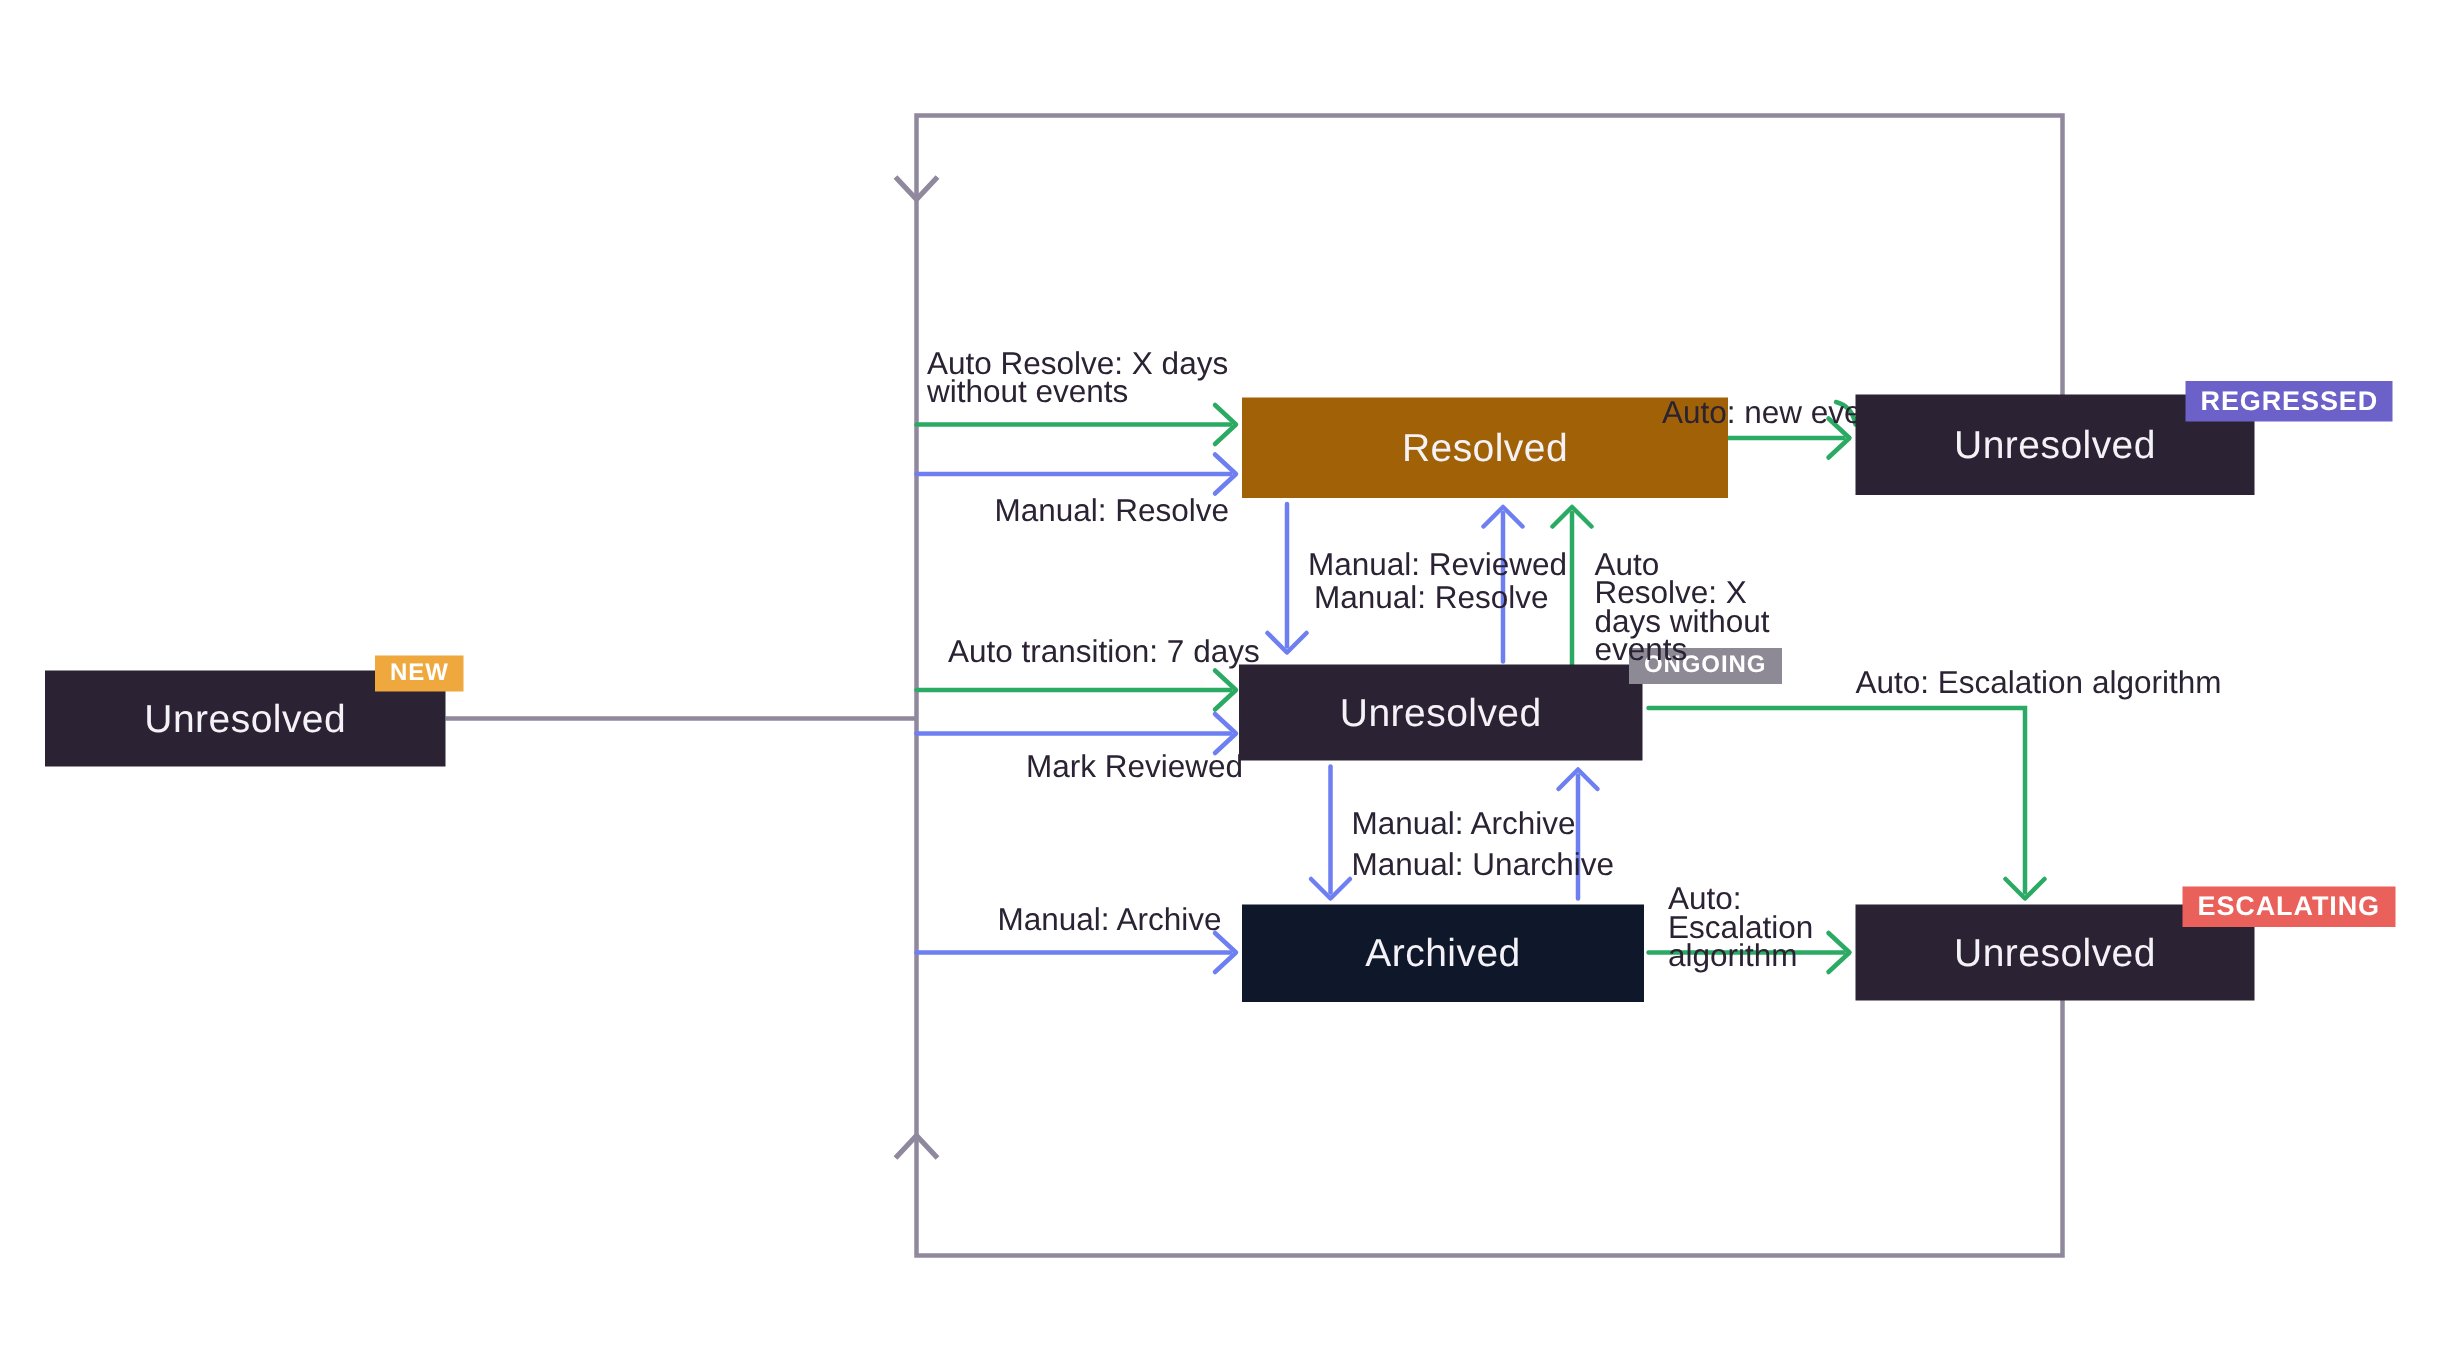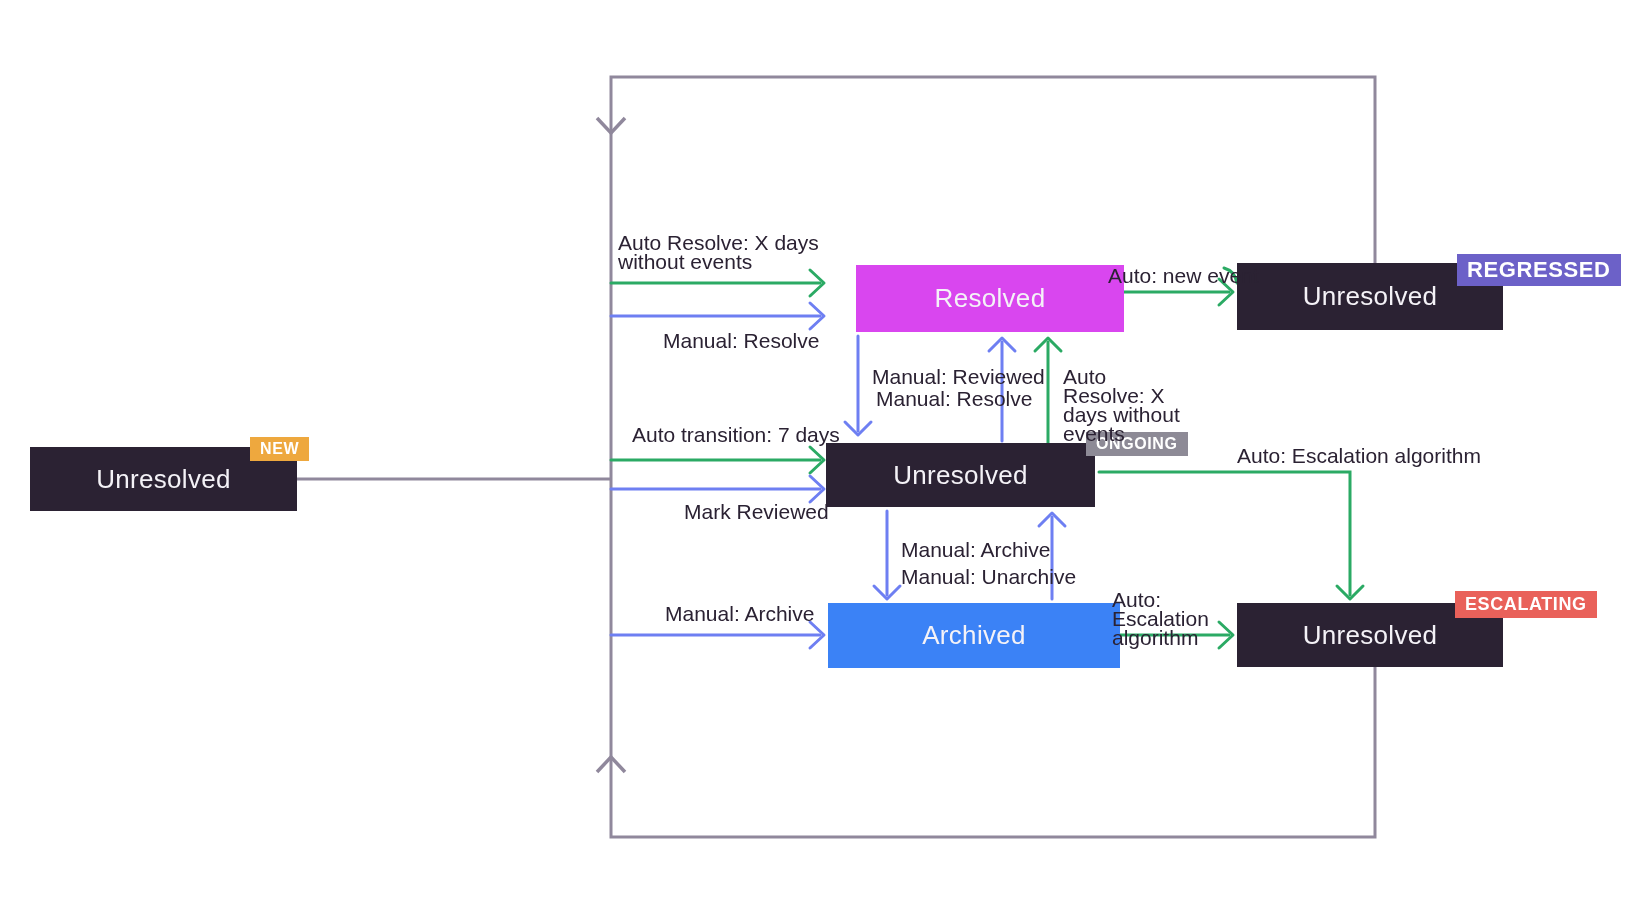--- a/index.html
+++ b/index.html
@@ -94,49 +94,49 @@
         <line x1="1052" y1="599" x2="1052" y2="517"></line>
           <polyline points="1039,526 1052,513 1065,526"></polyline>
       </g>
     </g>
   </svg>
 
   <div class="state-box" style="left: 30px; top: 447px; width: 267px; height: 64px; background-color: rgb(43, 34, 51);">
     <span>Unresolved</span>
   </div>
 
-  <div class="state-box" style="left: 828px; top: 265px; width: 268px; height: 67px; background-color: #d946ef; margin-left: 28px;">
+  <div class="state-box" style="left: 828px; top: 265px; width: 324px; height: 67px; background-color: #a16207;">
     <span>Resolved</span>
   </div>
 
   <div class="state-box" style="left: 826px; top: 443px; width: 269px; height: 64px; background-color: rgb(43, 34, 51);">
     <span>Unresolved</span>
   </div>
 
-  <div class="state-box" style="left: 828px; top: 603px; width: 292px; height: 65px; background-color: #3b82f6; text-align: center;">
+  <div class="state-box" style="left: 828px; top: 603px; width: 268px; height: 65px; background-color: #0f172a; text-align: center;">
     <span>Archived</span>
   </div>
 
   <div class="state-box" style="left: 1237px; top: 263px; width: 266px; height: 67px; background-color: rgb(43, 34, 51);">
     <span>Unresolved</span>
   </div>
 
   <div class="state-box" style="left: 1237px; top: 603px; width: 266px; height: 64px; background-color: rgb(43, 34, 51);">
     <span>Unresolved</span>
   </div>
 
   <div class="badge" style="left: 250px; top: 437px; font-size: 16px; background-color: rgb(238, 168, 62); justify-content: flex-end;">
     <span>NEW</span>
   </div>
 
   <div class="badge" style="left: 1086px; top: 432px; font-size: 16px; background-color: rgb(141, 138, 150);">
     <span>ONGOING</span>
   </div>
 
-  <div class="badge" style="left: 1457px; top: 254px; font-size: 22px; background-color: rgb(108, 97, 200);">
+  <div class="badge" style="left: 1457px; top: 254px; font-size: 18px; background-color: rgb(108, 97, 200);">
     <span>REGRESSED</span>
   </div>
 
   <div class="badge" style="left: 1455px; top: 591px; font-size: 18px; background-color: rgb(233, 97, 90);">
     <span>ESCALATING</span>
   </div>
 
   <div class="edge-label wrap" style="left:618px;top:233px;width:205px;">Auto Resolve: X days without events</div>
 
   <div class="edge-label" style="left:663px;top:331px;">Manual: Resolve</div>

